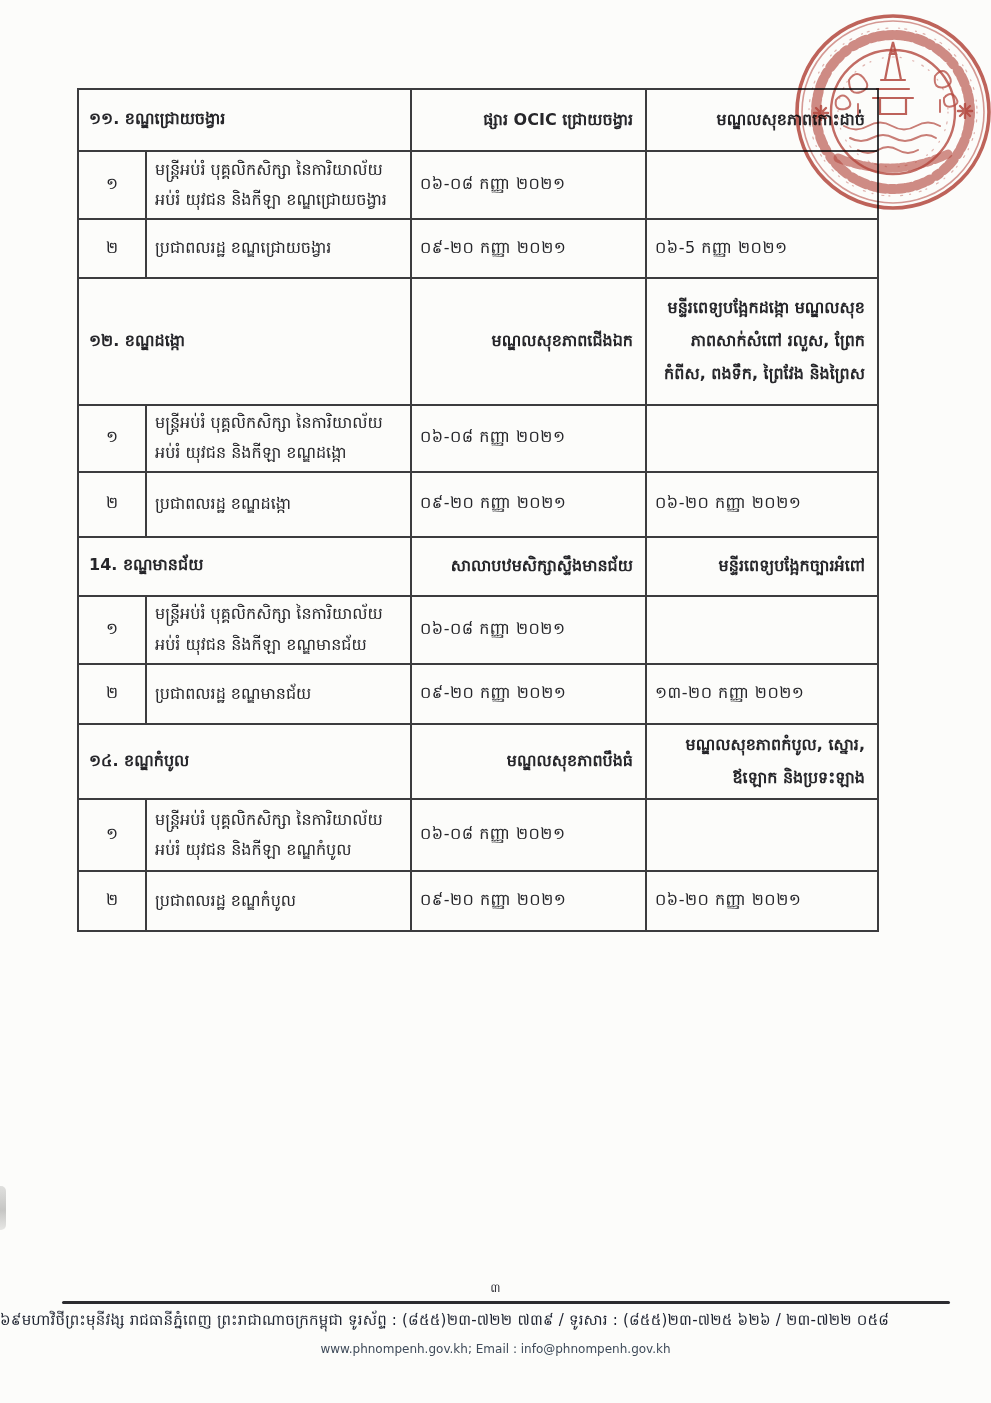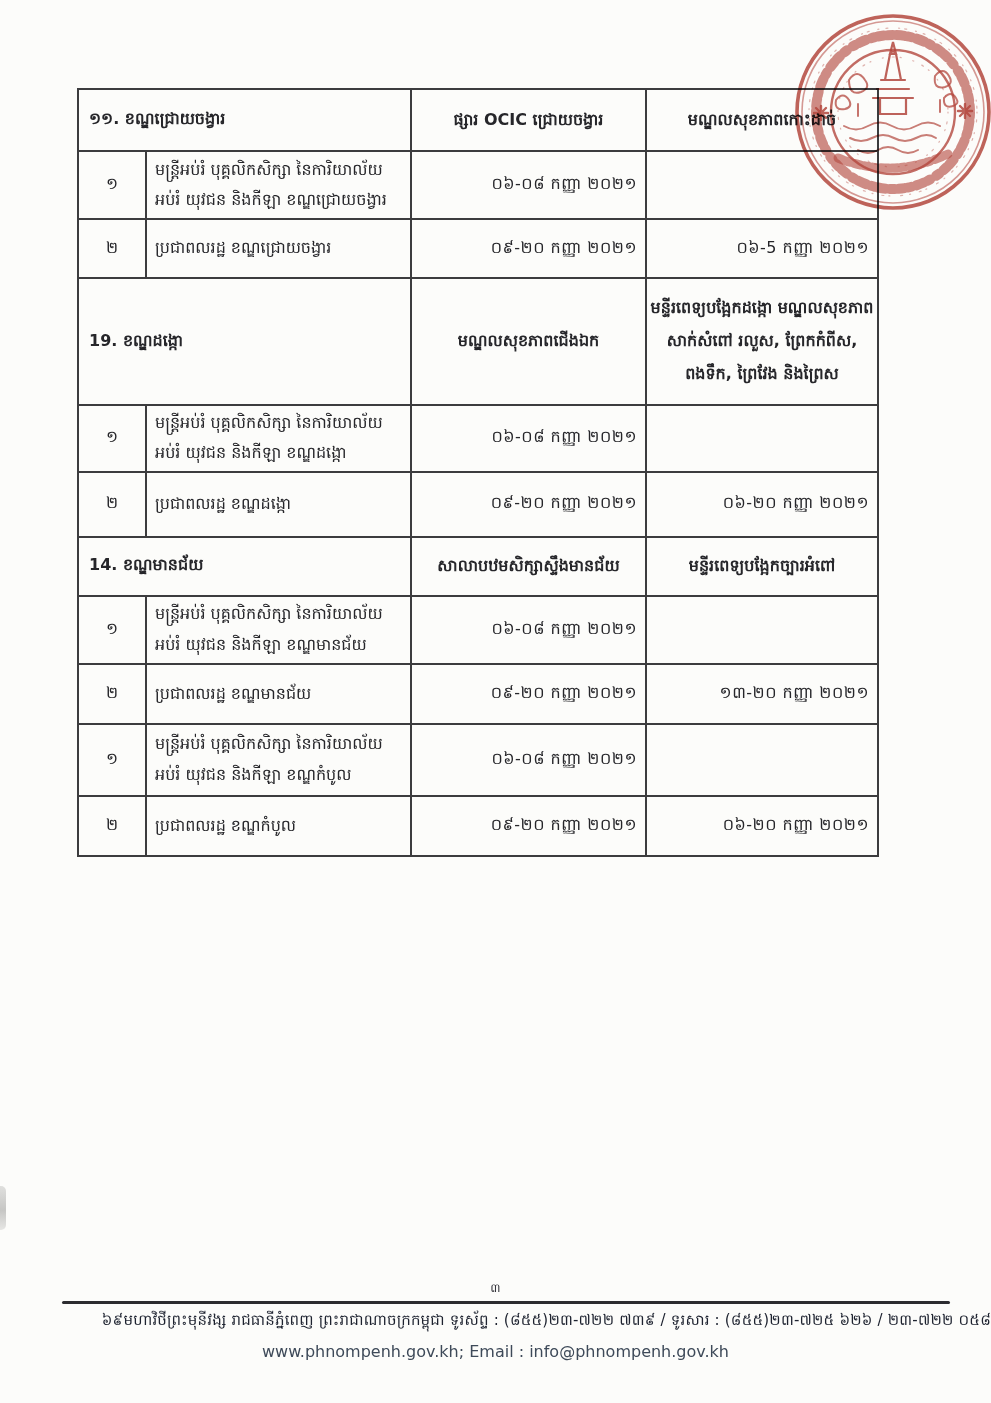--- a/index.html
+++ b/index.html
@@ -16,33 +16,33 @@
   }
   table.schedule td{
     border:2px solid #3c3c3e;
     padding:2px 8px;
     font-size:16px;
     vertical-align:middle;
     overflow:hidden;
   }
   td.c-no{text-align:center;}
   td.c-desc{text-align:left;line-height:1.9;margin-left:35px;}
-  td.c-date{text-align:right;letter-spacing:.5px;}
+  td.c-date{text-align:left;letter-spacing:.5px;}
   tr.sec td{font-weight:bold;}
   tr.sec td.c-title{text-align:left;padding-left:10px;}
-  tr.sec td.c-site{text-align:center;line-height:2.05;padding:4px 2px;}
+  tr.sec td.c-site{text-align:right;line-height:2.05;padding:4px 12px;}
   
   .page-num{position:absolute;top:1280px;left:0;width:100%;text-align:center;
             font-size:12px;color:#33333a;}
   .footer-rule{position:absolute;top:1301px;left:62px;width:888px;height:3px;
                background:#2c2c30;border-radius:2px;}
-  .footer-address{position:absolute;top:1310px;left:0;width:100%;text-align:right;
+  .footer-address{position:absolute;top:1310px;left:0;width:100%;text-align:left;
                   font-size:15px;color:#1e2330;letter-spacing:.2px;}
   .footer-web{position:absolute;top:1342px;left:0;width:100%;text-align:center;
-              font-size:16px;color:#3e4a59;}
+              font-size:12px;color:#3e4a59;}
   
   .stamp{
     position:absolute;left:792px;top:8px;width:202px;height:208px;
     mix-blend-mode:multiply;opacity:.93;pointer-events:none;
   }
   
   .scan-artifact{
     position:absolute;left:0;top:1186px;width:6px;height:44px;
     background:linear-gradient(180deg,#c8c8c6,#9a9a98 55%,#d5d5d3);
     border-radius:0 5px 5px 0;opacity:.55;
@@ -74,21 +74,21 @@
         <td class="c-date"></td>
       </tr>
       <tr style="height:59px">
         <td class="c-no">២</td>
         <td class="c-desc">ប្រជាពលរដ្ឋ ខណ្ឌជ្រោយចង្វារ</td>
         <td class="c-date">០៩-២០ កញ្ញា ២០២១</td>
         <td class="c-date">០៦-5 កញ្ញា ២០២១</td>
       </tr>
 
       <tr class="sec" style="height:127px">
-        <td colspan="2" class="c-title">19. ខណ្ឌដង្កោ</td>
+        <td colspan="2" class="c-title">១២. ខណ្ឌដង្កោ</td>
         <td class="c-site">មណ្ឌលសុខភាពជើងឯក</td>
         <td class="c-site">មន្ទីរពេទ្យបង្អែកដង្កោ មណ្ឌលសុខភាពសាក់សំពៅ រលួស, ព្រែកកំពីស, ពងទឹក, ព្រៃវែង និងព្រៃស</td>
       </tr>
       <tr style="height:64px">
         <td class="c-no">១</td>
         <td class="c-desc">មន្ត្រីអប់រំ បុគ្គលិកសិក្សា នៃការិយាល័យអប់រំ យុវជន និងកីឡា ខណ្ឌដង្កោ</td>
         <td class="c-date">០៦-០៨ កញ្ញា ២០២១</td>
         <td class="c-date"></td>
       </tr>
       <tr style="height:65px">
@@ -109,20 +109,25 @@
         <td class="c-date">០៦-០៨ កញ្ញា ២០២១</td>
         <td class="c-date"></td>
       </tr>
       <tr style="height:60px">
         <td class="c-no">២</td>
         <td class="c-desc">ប្រជាពលរដ្ឋ ខណ្ឌមានជ័យ</td>
         <td class="c-date">០៩-២០ កញ្ញា ២០២១</td>
         <td class="c-date">១៣-២០ កញ្ញា ២០២១</td>
       </tr>
 
+      <tr class="sec" style="height:58px">
+        <td colspan="2" class="c-title">១៤. ខណ្ឌកំបូល</td>
+        <td class="c-site">មណ្ឌលសុខភាពបឹងធំ</td>
+        <td class="c-site">មណ្ឌលសុខភាពកំបូល, ស្នោរ, ឪឡោក និងប្រទះឡាង</td>
+      </tr>
       <tr style="height:72px">
         <td class="c-no">១</td>
         <td class="c-desc">មន្ត្រីអប់រំ បុគ្គលិកសិក្សា នៃការិយាល័យអប់រំ យុវជន និងកីឡា ខណ្ឌកំបូល</td>
         <td class="c-date">០៦-០៨ កញ្ញា ២០២១</td>
         <td class="c-date"></td>
       </tr>
       <tr style="height:60px">
         <td class="c-no">២</td>
         <td class="c-desc">ប្រជាពលរដ្ឋ ខណ្ឌកំបូល</td>
         <td class="c-date">០៩-២០ កញ្ញា ២០២១</td>

